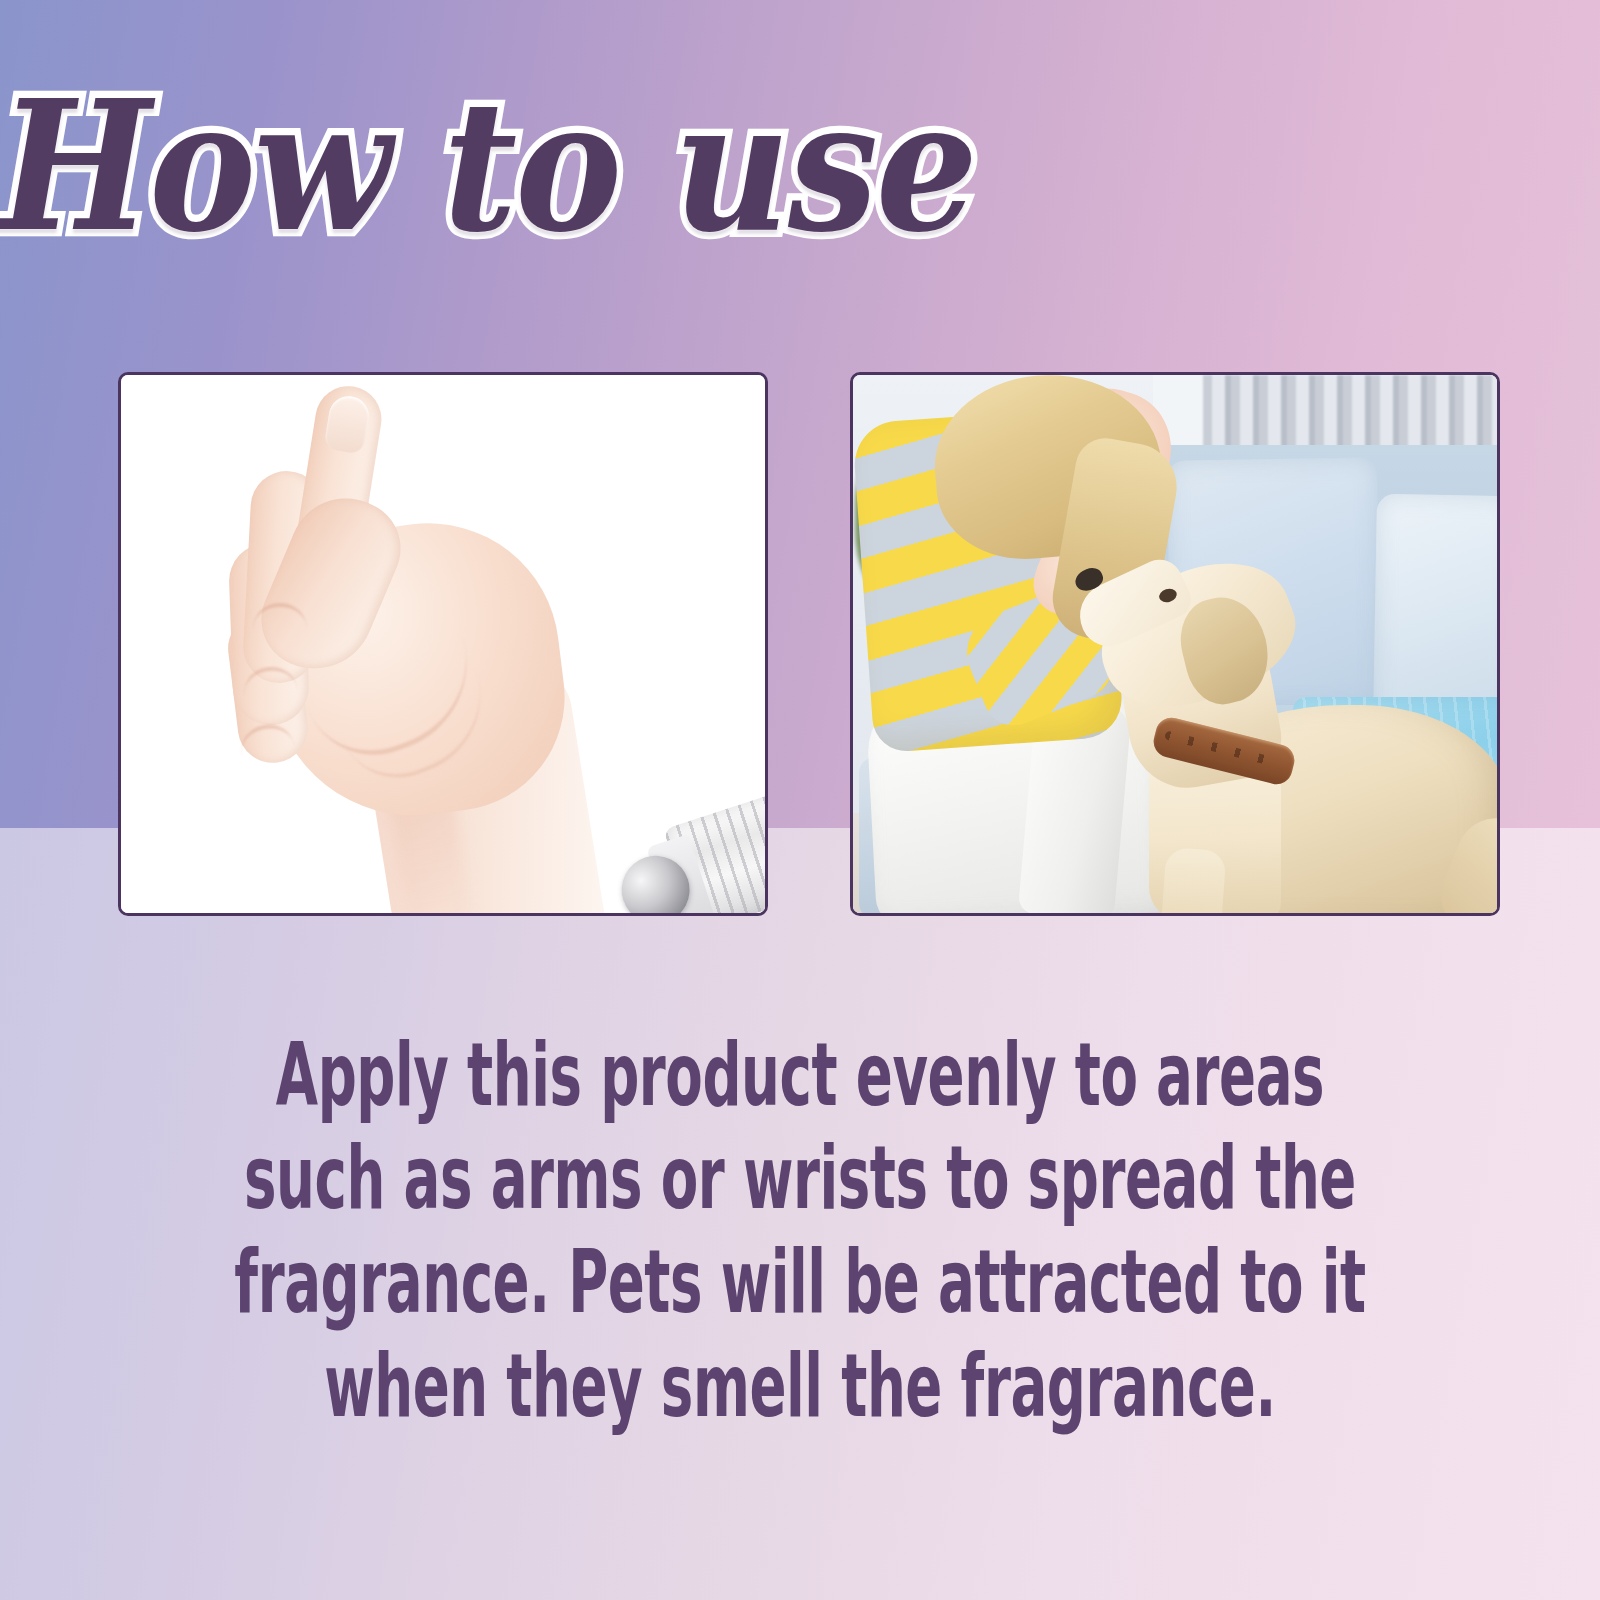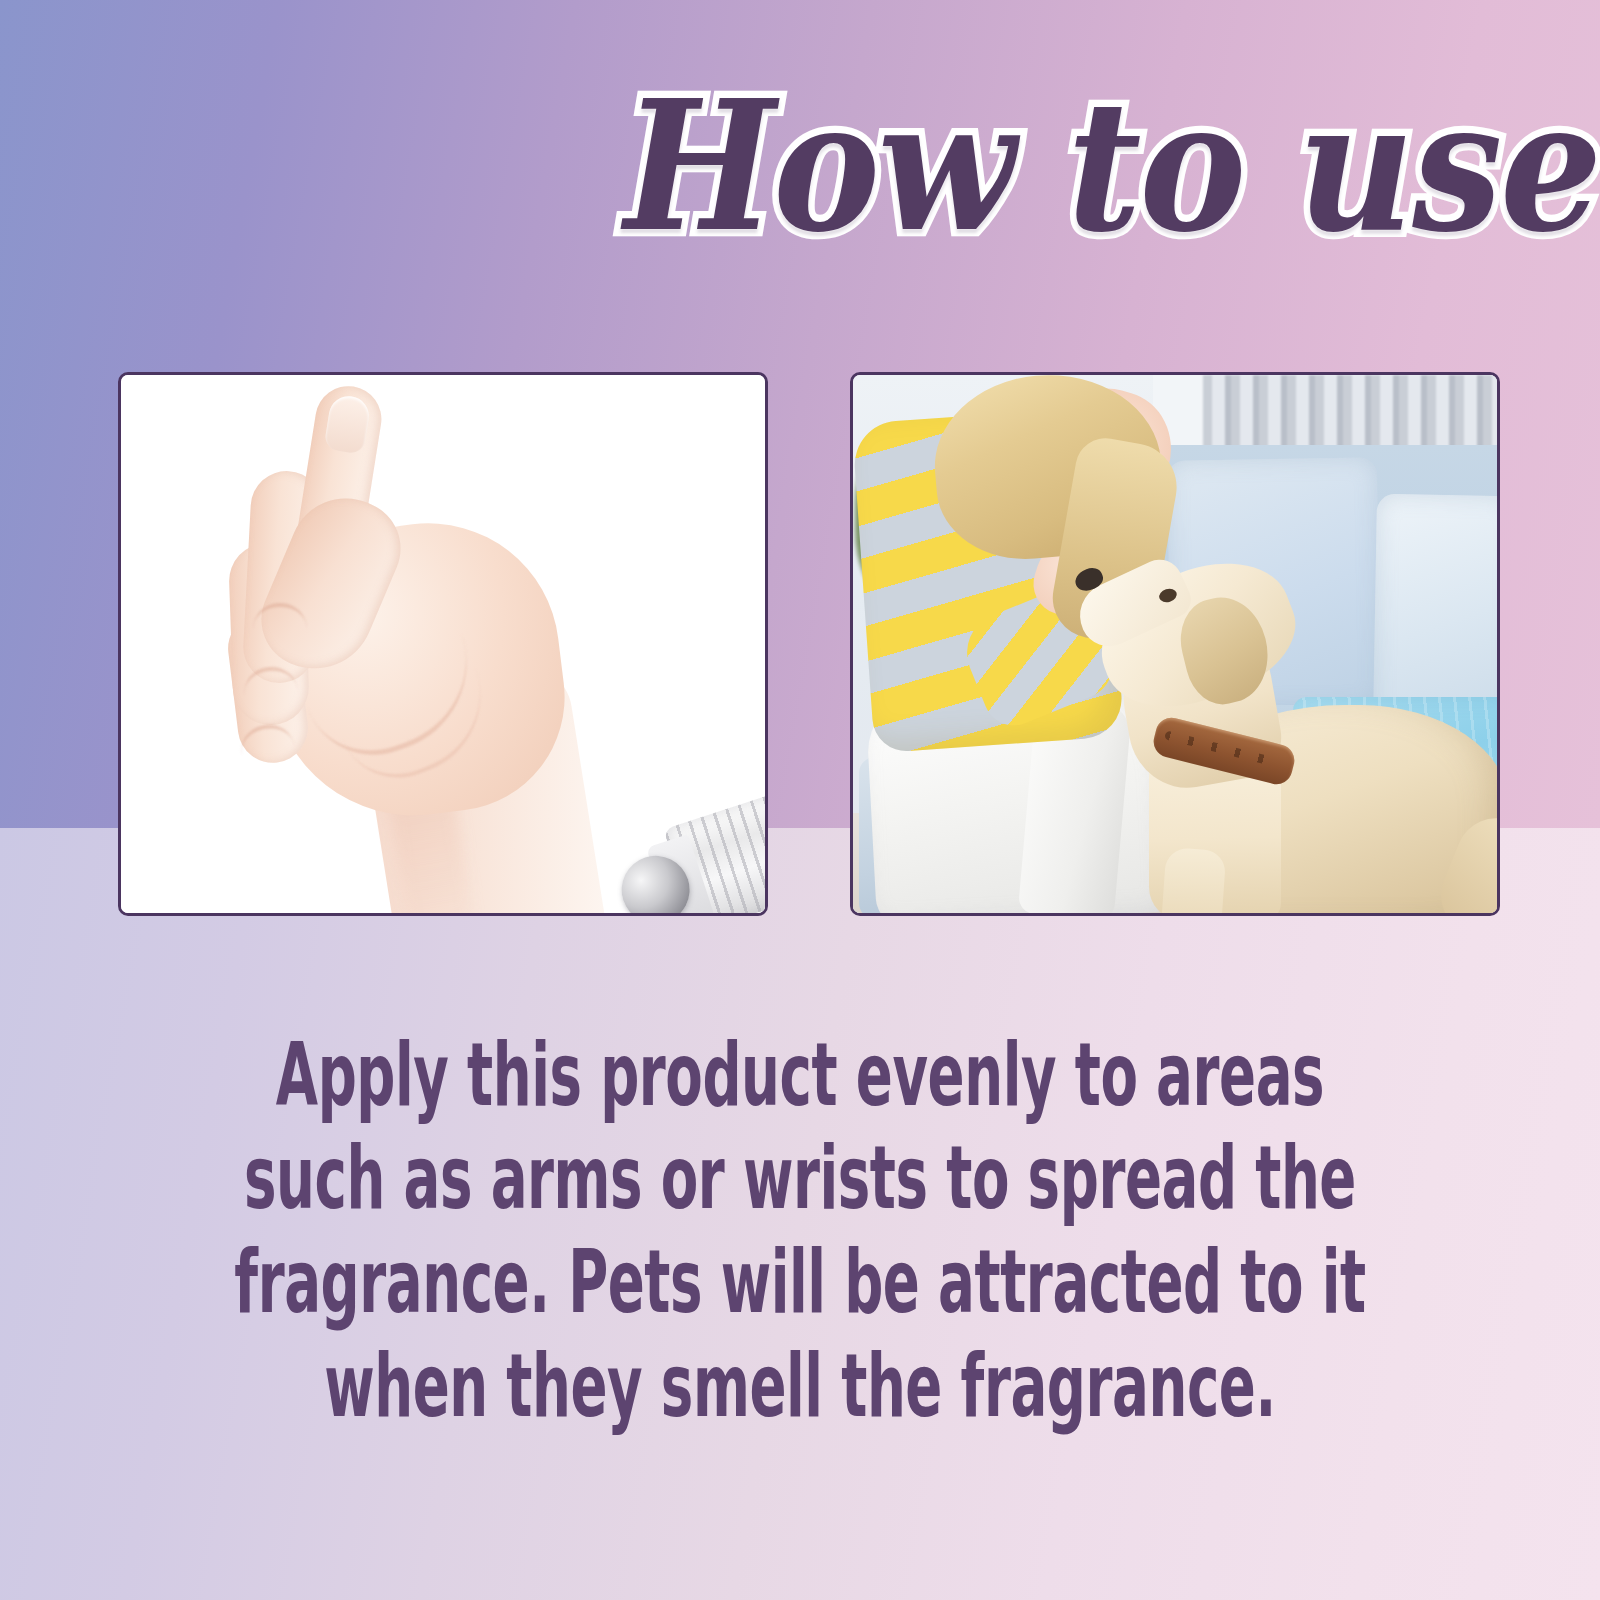--- a/index.html
+++ b/index.html
@@ -43,21 +43,21 @@
         #eeddea 68%,
         #f2e1ec 86%,
         #f4e3ee 100%);
   }
 
   
   .title-wrap {
     position:absolute;
     left:0; top:76px;
     width:1600px;
-    text-align:right;
+    text-align:left;
     z-index:5;
   }
   .title {
     display:inline-block;
     font-family:"DejaVu Serif", serif;
     font-weight:700;
     font-style:italic;
     font-size:160px;
     line-height:1.02;
     letter-spacing:-2px;

